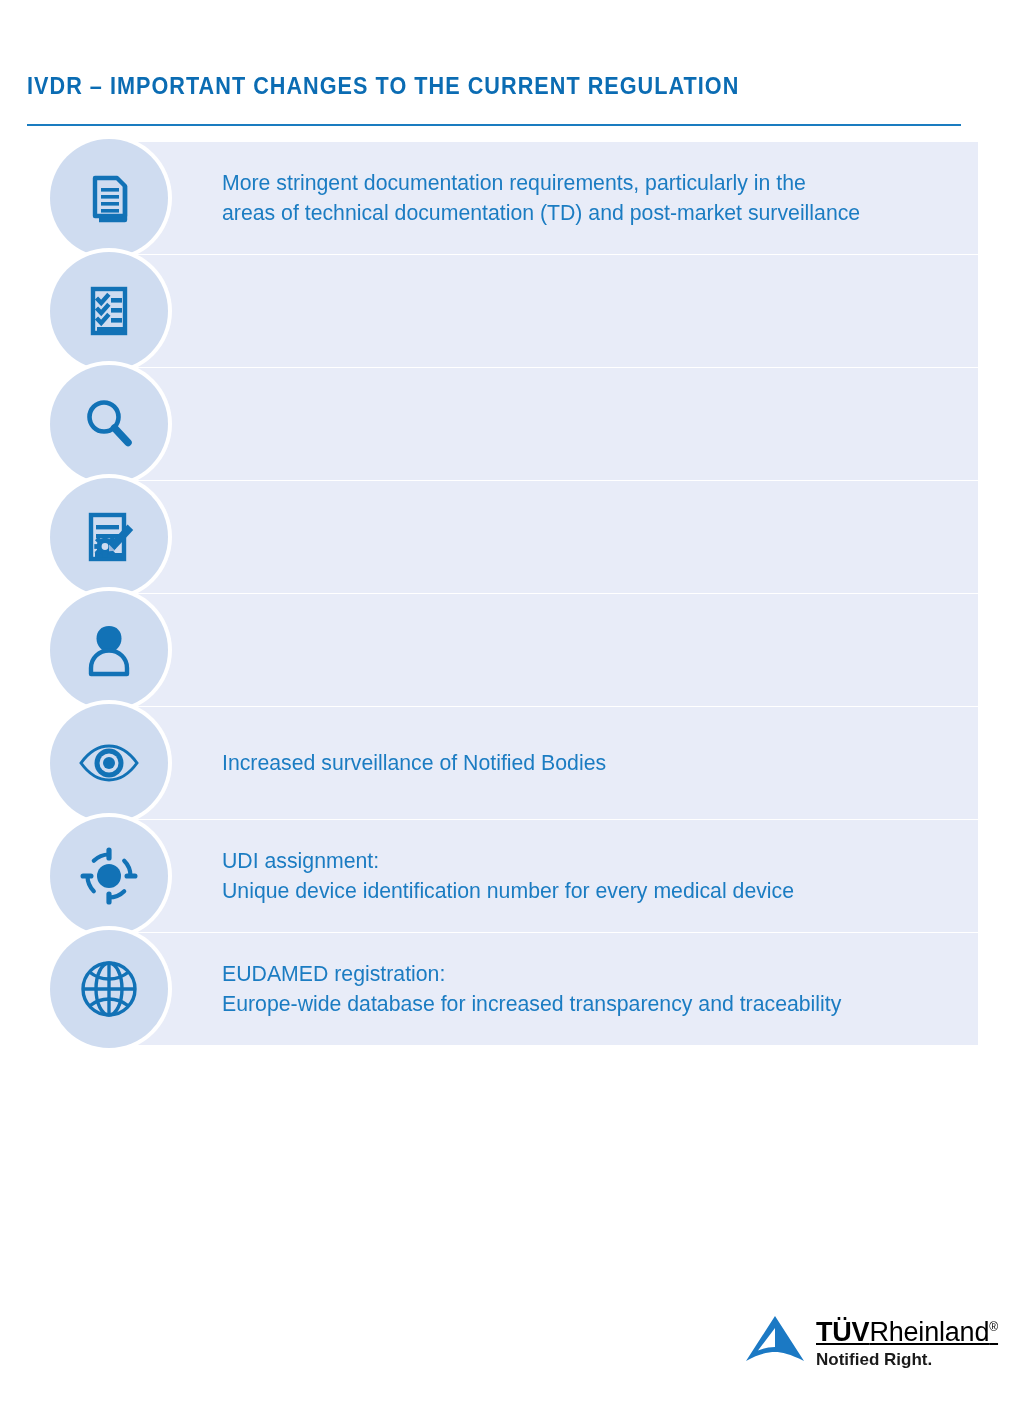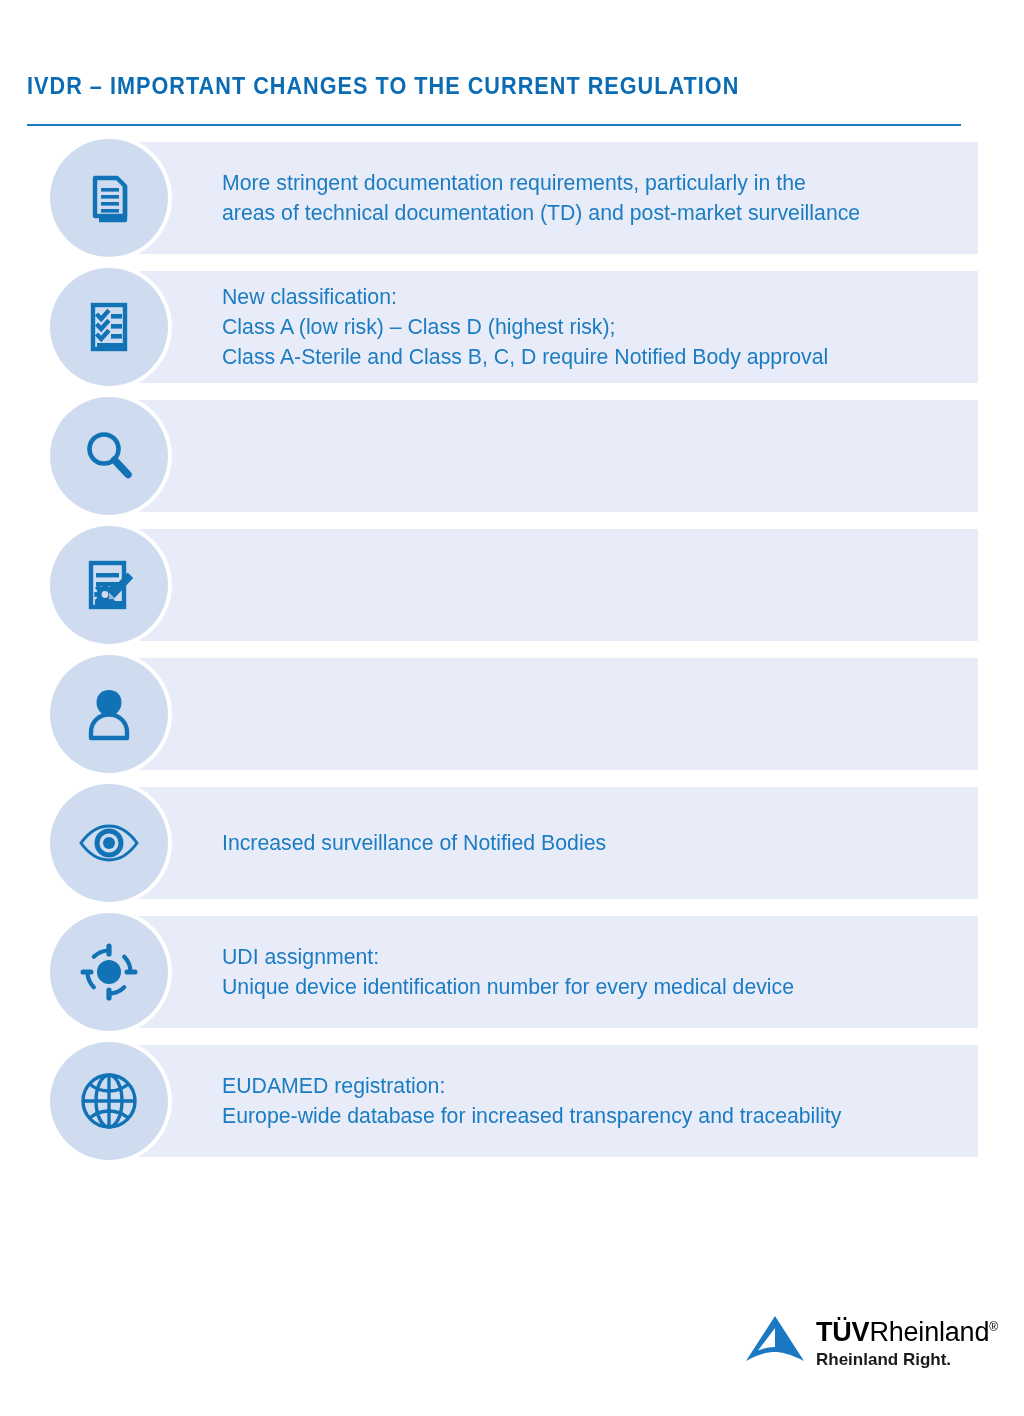--- a/index.html
+++ b/index.html
@@ -46,21 +46,21 @@
   
   .rows {
     position: absolute;
     left: 0;
     top: 142px;
     width: 1024px;
   }
   .row {
     position: relative;
     height: 80px;
-    margin-bottom: 49px;
+    margin-bottom: 33px;
   }
   .band {
     position: absolute;
     left: 108px;
     top: 0;
     width: 870px;
     height: 112px;
     background: #e8ecf8;
   }
   .circle-wrap {
@@ -128,20 +128,21 @@
   }
   .logo-type {
     position: absolute;
     left: 74px;
     top: 6px;
     white-space: nowrap;
     color: #000000;
     font-size: 27px;
     line-height: 30px;
     font-family: "Liberation Sans", sans-serif;
+    text-decoration: underline;
   }
   .logo-type .tuv { font-weight: bold; letter-spacing: -0.2px; }
   .logo-type .rhein { font-weight: normal; letter-spacing: -0.2px; }
   .logo-type .reg {
     font-size: 12px;
     vertical-align: super;
     font-weight: normal;
   }
   .logo-tag {
     position: absolute;
@@ -200,25 +201,20 @@
             <rect x="36" y="31" width="11" height="4.6"></rect>
             <rect x="36" y="41" width="11" height="4.6"></rect>
           </g>
           <g fill="none" stroke="#1272b6" stroke-width="4.4" stroke-linecap="square">
             <path d="M23 22.5 l3.2 3.4 l6.2 -7"></path>
             <path d="M23 32.5 l3.2 3.4 l6.2 -7"></path>
             <path d="M23 42.5 l3.2 3.4 l6.2 -7"></path>
           </g>
         </svg>
       </div>
-    </div>
-    <div class="row-text">
-      <span class="ln">New classification:</span>
-      <span class="ln">Class A (low risk) – Class D (highest risk);</span>
-      <span class="ln">Class A-Sterile and Class B, C, D require Notified Body approval</span>
     </div>
   </div>
 
   <div class="row">
     <div class="band"></div>
     <div class="circle-wrap">
       <div class="circle">
         <svg class="icon" viewBox="0 0 68 68">
           <circle cx="29" cy="27" r="14.5" fill="none" stroke="#1272b6" stroke-width="4.6"></circle>
           <path d="M39.5 38 L53 52.5" stroke="#1272b6" stroke-width="7.5" stroke-linecap="round" fill="none"></path>
@@ -340,14 +336,14 @@
 </div>
 
 <div class="logo">
   <svg class="logo-mark" viewBox="0 0 66 54">
     <path d="M33 2 L62 47 C48 40 40 38 33 38 C26 38 16 40 4 47 Z" fill="#1b79c4"></path>
     <path d="M33 14 L33 33 C27 33 21 34.5 16 36.5 Z" fill="#ffffff"></path>
   </svg>
   <div class="logo-type">
     <span class="tuv">TÜV</span><span class="rhein">Rheinland</span><span class="reg">®</span>
   </div>
-  <div class="logo-tag">Rheinland Right.</div>
+  <div class="logo-tag">Notified Right.</div>
 </div>
 
 </body></html>

